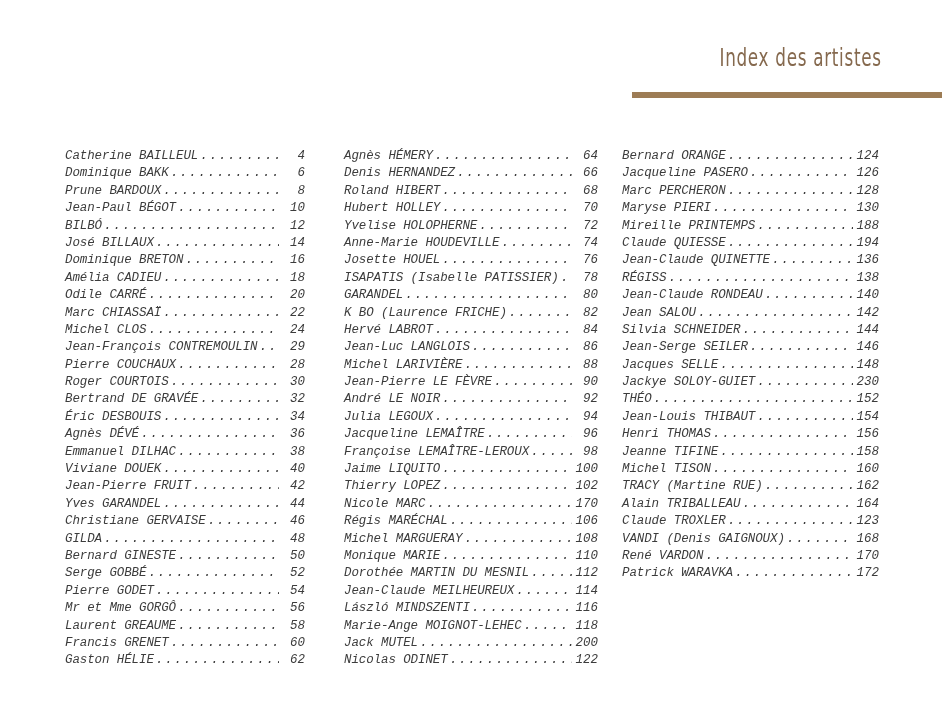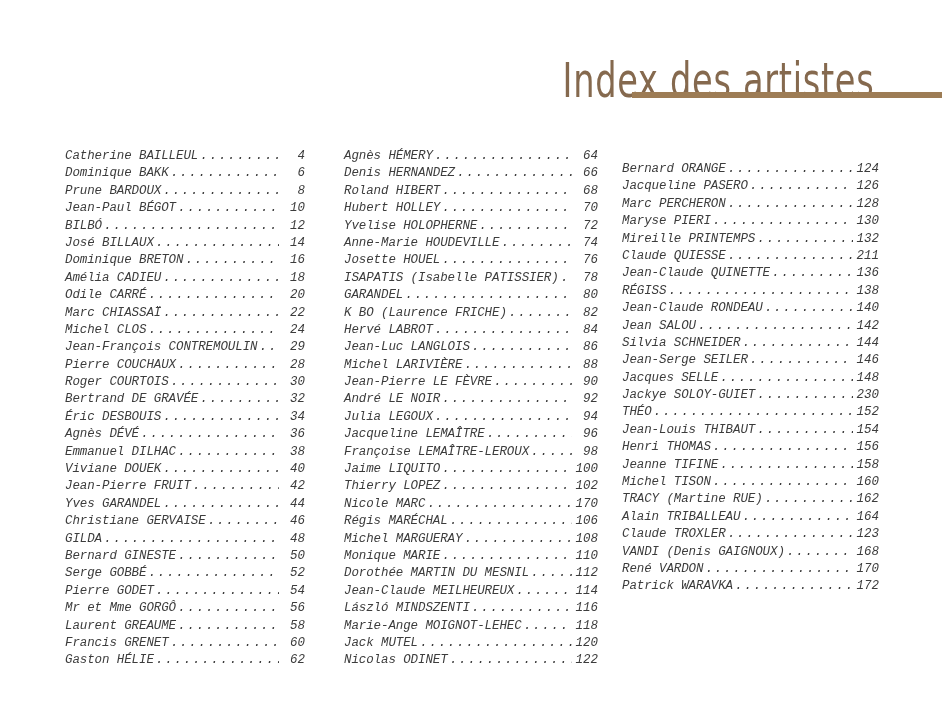--- a/index.html
+++ b/index.html
@@ -9,22 +9,22 @@
     height: 713px;
     background: var(--bg, #ffffff);
     font-family: "DejaVu Sans", sans-serif;
     overflow: hidden;
     margin: 0 auto;
   }
   .title {
     position: absolute;
     top: 44px;
     right: 60px;
-    margin: 8px;
-    font-size: 48px;
+    margin: 0;
+    font-size: 24px;
     font-weight: normal;
     color: var(--accent, #85694E);
     white-space: nowrap;
   }
   .title-inner {
     display: inline-block;
     transform: scaleX(0.70);
     transform-origin: 100% 50%;
     letter-spacing: 1px;
   }
@@ -40,21 +40,21 @@
     position: absolute;
     top: 148px;
     left: 65px;
     display: flex;
     align-items: flex-start;
     font-family: Liberation Mono, monospace;
   }
   .col { display: block; }
   .col-1 { width: 240px; }
   .col-2 { width: 254px; margin-left: 39px; }
-  .col-3 { width: 257px; margin-left: 24px; margin-top: 13px; }
+  .col-3 { width: 257px; margin-left: 24px; }
   .entry {
     display: flex;
     align-items: baseline;
     height: 17.4px;
     line-height: 17.4px;
     font-size: 12.5px;
     font-style: italic;
     font-weight: 500;
     color: var(--text, #3C3C3C);
   }
@@ -433,21 +433,21 @@
 
   <div class="entry">
     <span class="name">Marie-Ange MOIGNOT-LEHEC</span>
     <span class="dots"></span>
     <span class="pagenum">118</span>
   </div>
 
   <div class="entry">
     <span class="name">Jack MUTEL</span>
     <span class="dots"></span>
-    <span class="pagenum">120</span>
+    <span class="pagenum">200</span>
   </div>
 
   <div class="entry">
     <span class="name">Nicolas ODINET</span>
     <span class="dots"></span>
     <span class="pagenum">122</span>
   </div>
 </div>
     <div class="col col-3">
   <div class="entry">
@@ -470,27 +470,27 @@
 
   <div class="entry">
     <span class="name">Maryse PIERI</span>
     <span class="dots"></span>
     <span class="pagenum">130</span>
   </div>
 
   <div class="entry">
     <span class="name">Mireille PRINTEMPS</span>
     <span class="dots"></span>
-    <span class="pagenum">132</span>
+    <span class="pagenum">188</span>
   </div>
 
   <div class="entry">
     <span class="name">Claude QUIESSE</span>
     <span class="dots"></span>
-    <span class="pagenum">211</span>
+    <span class="pagenum">194</span>
   </div>
 
   <div class="entry">
     <span class="name">Jean-Claude QUINETTE</span>
     <span class="dots"></span>
     <span class="pagenum">136</span>
   </div>
 
   <div class="entry">
     <span class="name">RÉGISS</span>

